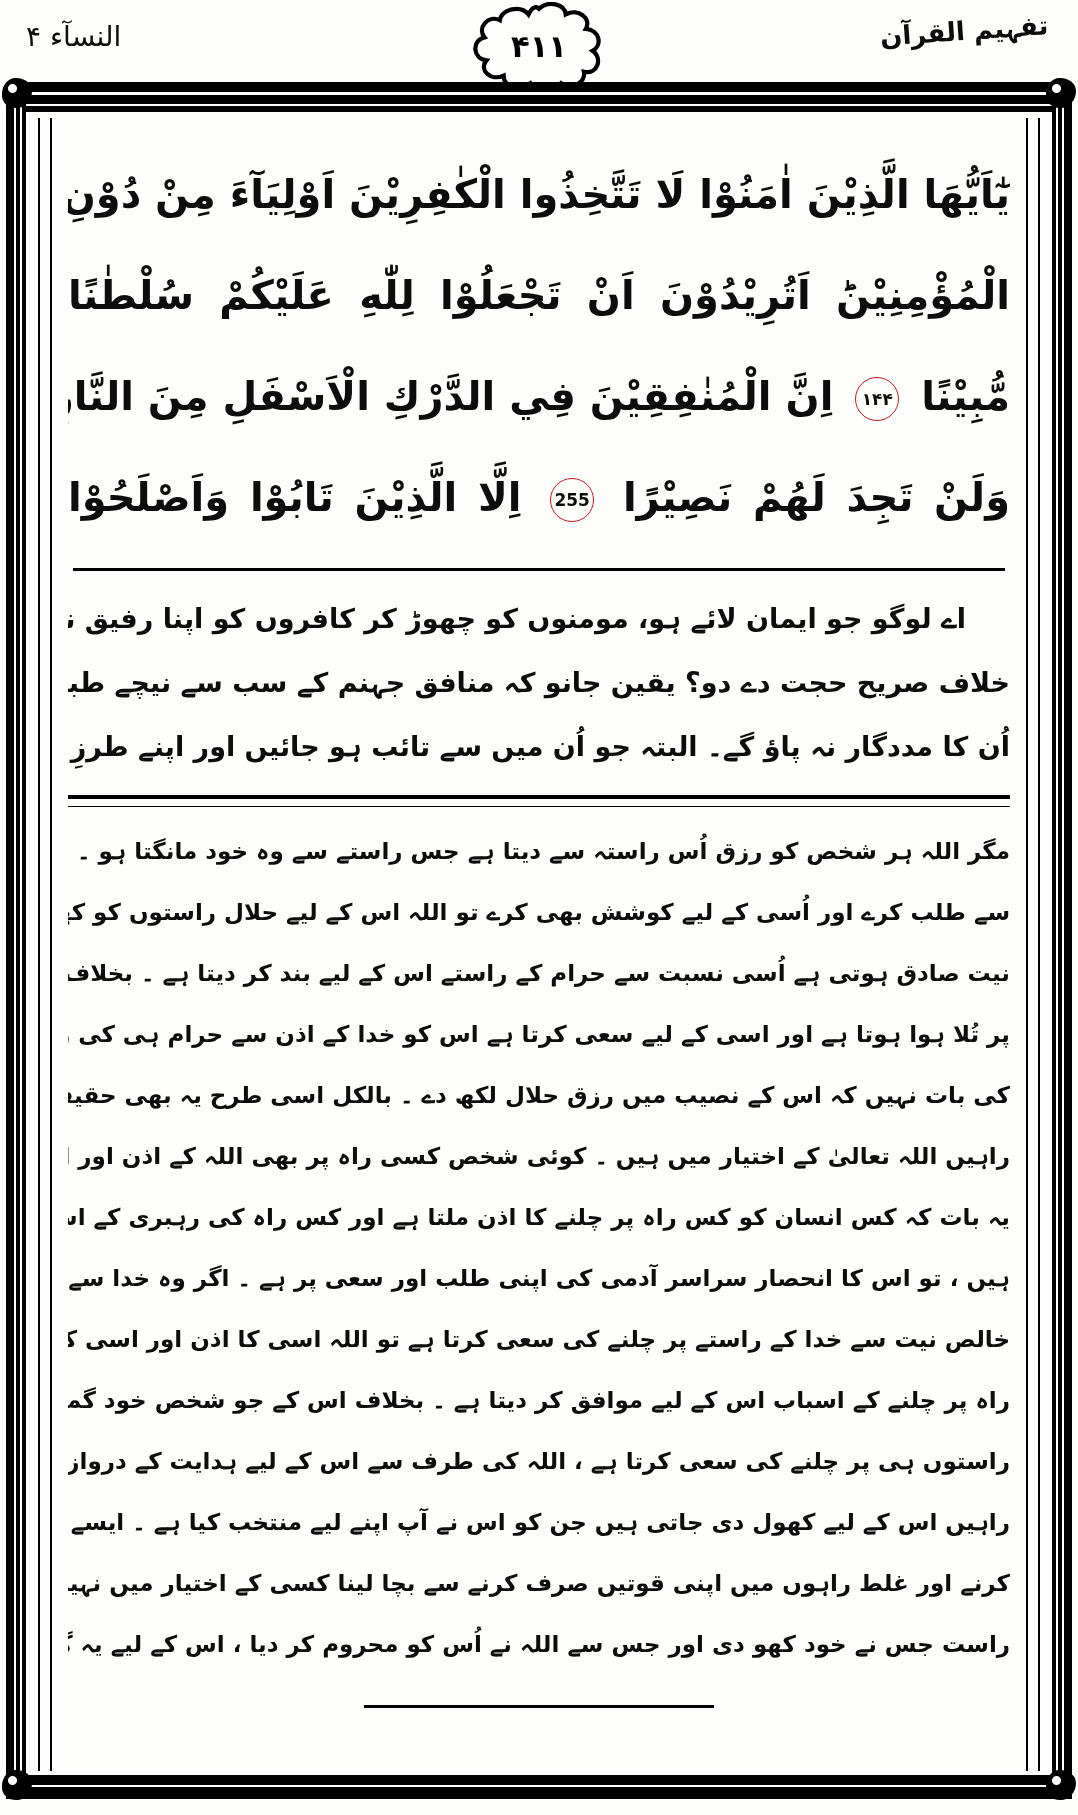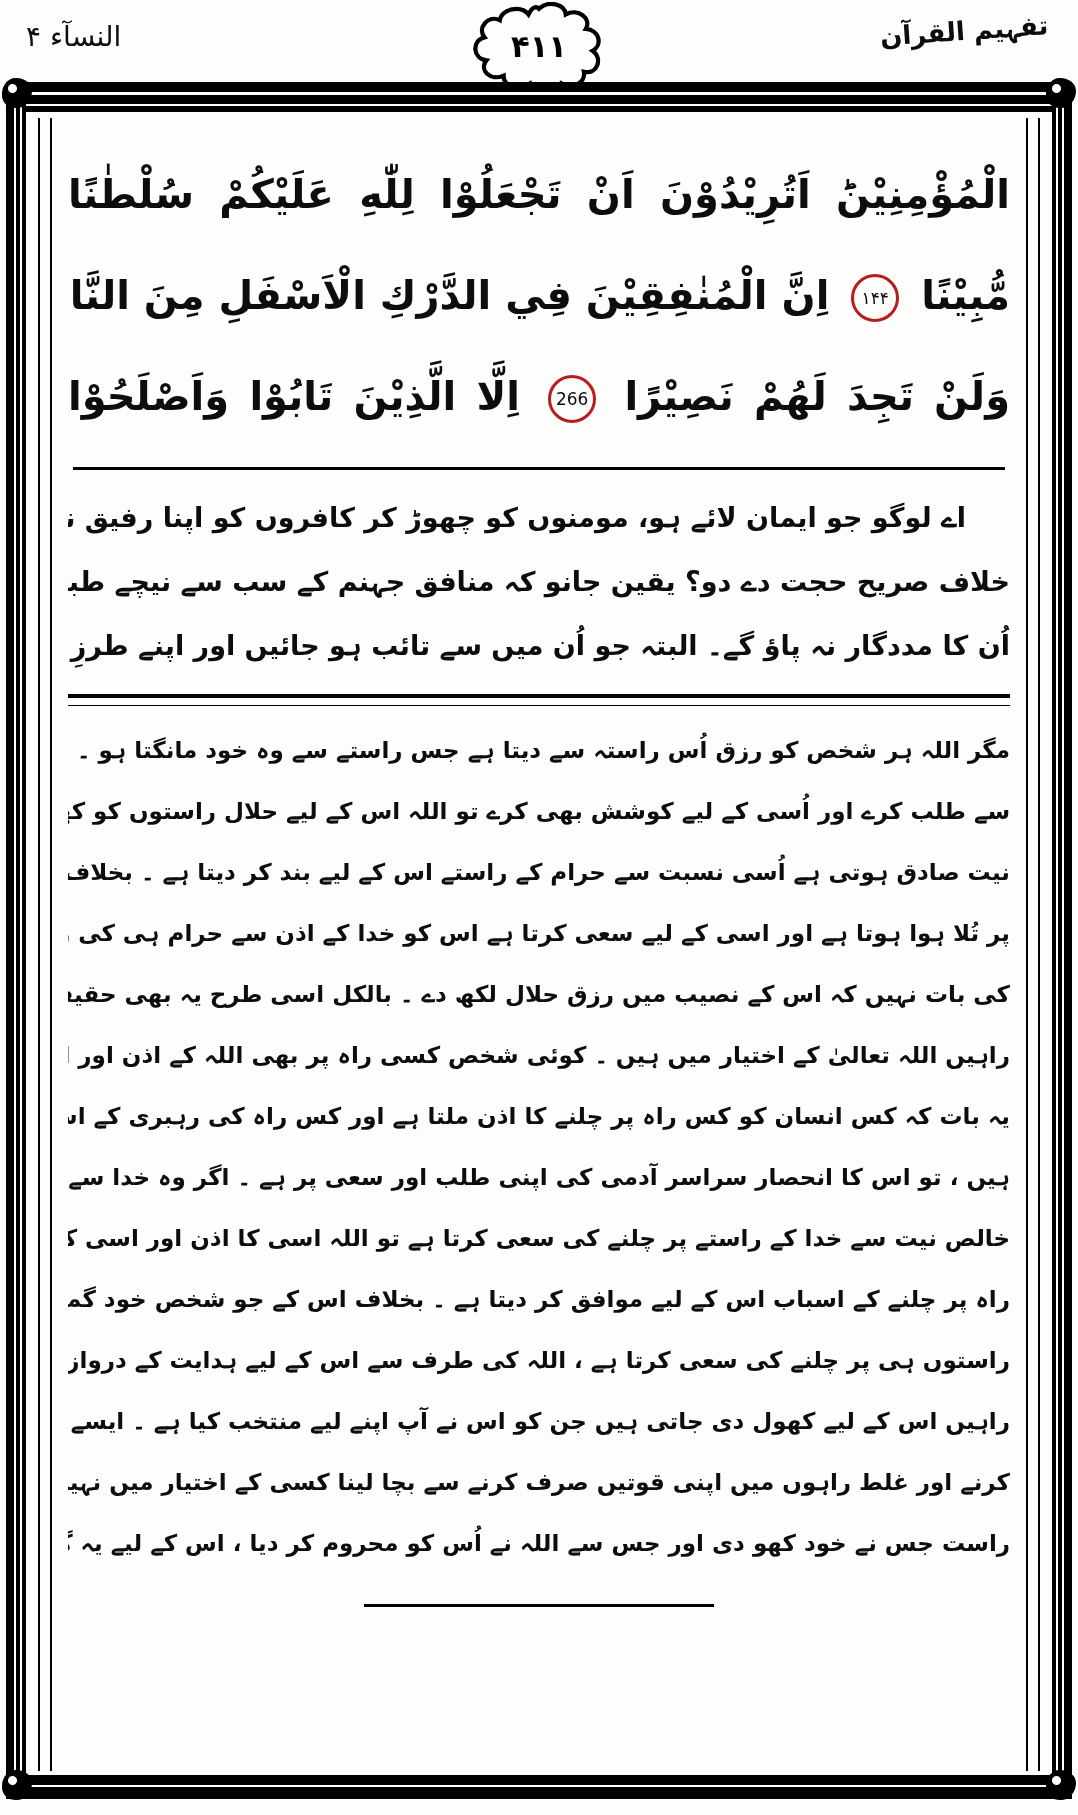--- a/index.html
+++ b/index.html
@@ -44,22 +44,22 @@
   
   .content{position:absolute;left:68px;right:68px;top:122px;direction:rtl;}
   .qline,.tline,.cline{
     direction:rtl;text-align:justify;text-align-last:justify;text-justify:inter-word;
     overflow:hidden;white-space:nowrap;
   }
   .quran{margin-top:22px;font-size:40px;font-weight:bold;}
   .qline{line-height:101px;height:101px;}
   .ayah{
     display:inline-flex;align-items:center;justify-content:center;
-    width:42px;height:42px;border:3px solid #b91c1c;border-radius:50%;
-    font-size:17px;font-weight:normal;line-height:1;vertical-align:middle;margin:0 8px;
+    width:42px;height:42px;border:1px solid #b91c1c;border-radius:50%;
+    font-size:17px;font-weight:bold;line-height:1;vertical-align:middle;margin:0 8px;
   }
   .divider-thin{margin:20px auto 0;width:99%;border-top:3px solid #000;}
   .divider-thick{margin:16px auto 0;width:100%;height:7px;
     border-top:4px solid #000;border-bottom:1px solid #000;}
   .translation{margin-top:16px;font-size:27px;font-weight:bold;}
   .tline{line-height:64px;height:64px;}
   .translation .tline:first-child{text-indent:44px;}
   .commentary{margin-top:14px;font-size:23px;font-weight:bold;}
   .cline{line-height:61px;height:61px;}
   .commentary .cline:last-child{text-align-last:right;}
@@ -85,23 +85,24 @@
 <div class="inner-rule l2"></div>
 <div class="inner-rule r1"></div>
 <div class="inner-rule r2"></div>
 <div class="corner tl"></div>
 <div class="corner tr"></div>
 <div class="corner bl"></div>
 <div class="corner br"></div>
 
 <div class="content">
   <div class="quran">
+      <div class="qline">يٰٓاَيُّهَا الَّذِيْنَ اٰمَنُوْا لَا تَتَّخِذُوا الْكٰفِرِيْنَ اَوْلِيَآءَ مِنْ دُوْنِ</div>
       <div class="qline">الْمُؤْمِنِيْنَؕ اَتُرِيْدُوْنَ اَنْ تَجْعَلُوْا لِلّٰهِ عَلَيْكُمْ سُلْطٰنًا</div>
       <div class="qline">مُّبِيْنًا <span class="ayah">۱۴۴</span> اِنَّ الْمُنٰفِقِيْنَ فِي الدَّرْكِ الْاَسْفَلِ مِنَ النَّارِۚ</div>
-      <div class="qline">وَلَنْ تَجِدَ لَهُمْ نَصِيْرًا <span class="ayah">266</span> اِلَّا الَّذِيْنَ تَابُوْا وَاَصْلَحُوْا</div>
+      <div class="qline">وَلَنْ تَجِدَ لَهُمْ نَصِيْرًا <span class="ayah">255</span> اِلَّا الَّذِيْنَ تَابُوْا وَاَصْلَحُوْا</div>
     </div>
 
   <div class="divider-thin"></div>
 
   <div class="translation">
       <div class="tline">اے لوگو جو ایمان لائے ہو، مومنوں کو چھوڑ کر کافروں کو اپنا رفیق نہ بناؤ۔ کیا تم چاہتے ہو کہ اللہ کو اپنے</div>
       <div class="tline">خلاف صریح حجت دے دو؟ یقین جانو کہ منافق جہنم کے سب سے نیچے طبقے میں جائیں گے اور تم کسی کو</div>
       <div class="tline">اُن کا مددگار نہ پاؤ گے۔ البتہ جو اُن میں سے تائب ہو جائیں اور اپنے طرزِ عمل کی اصلاح کر لیں</div>
     </div>
 

